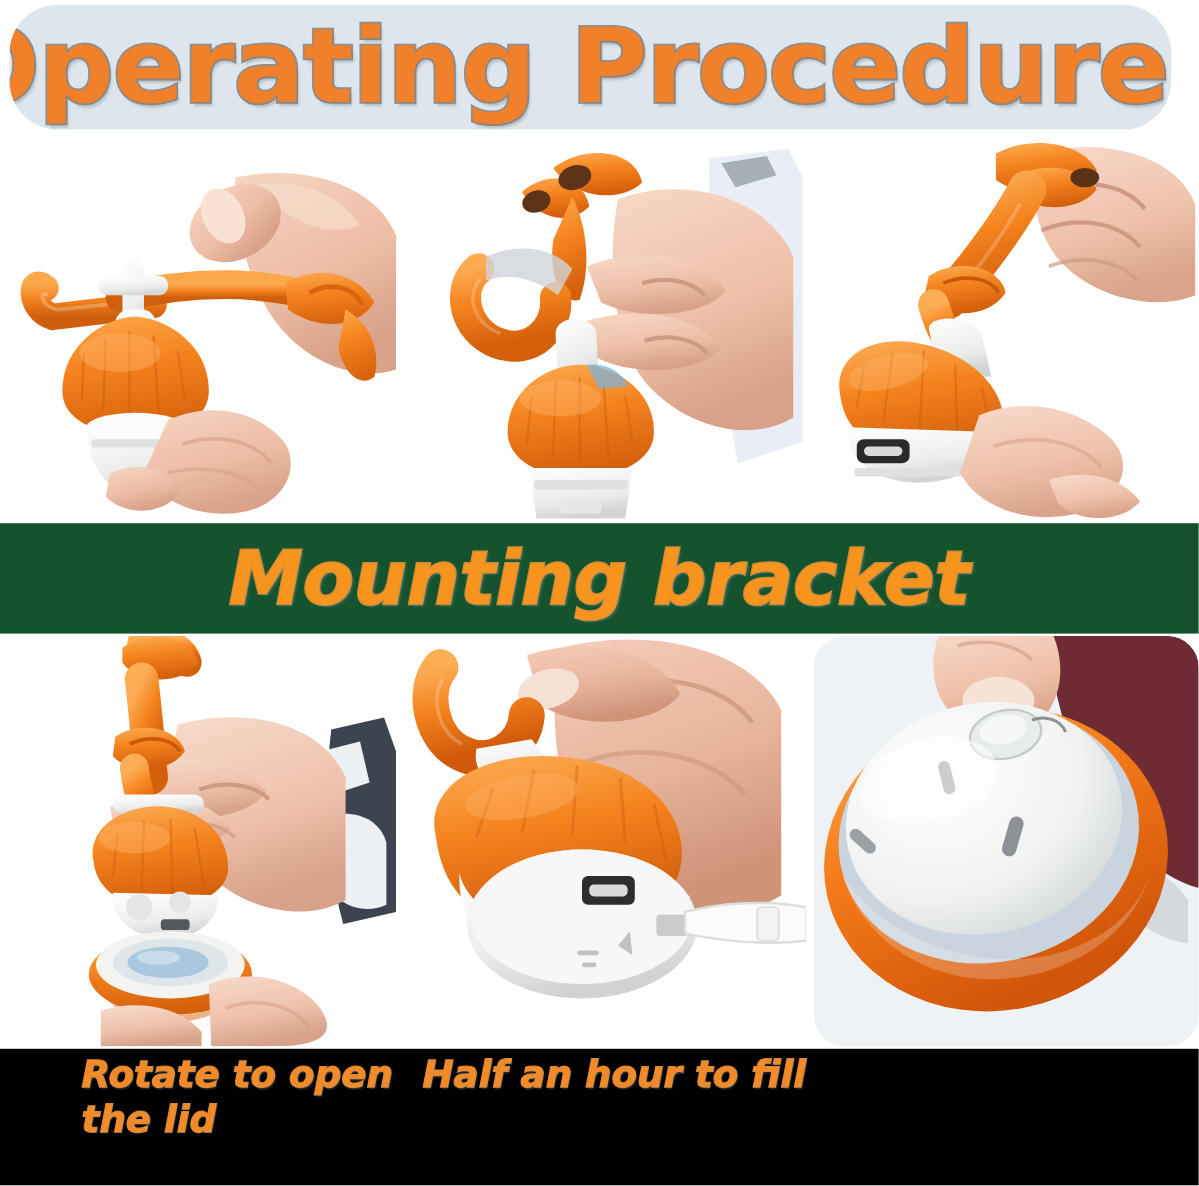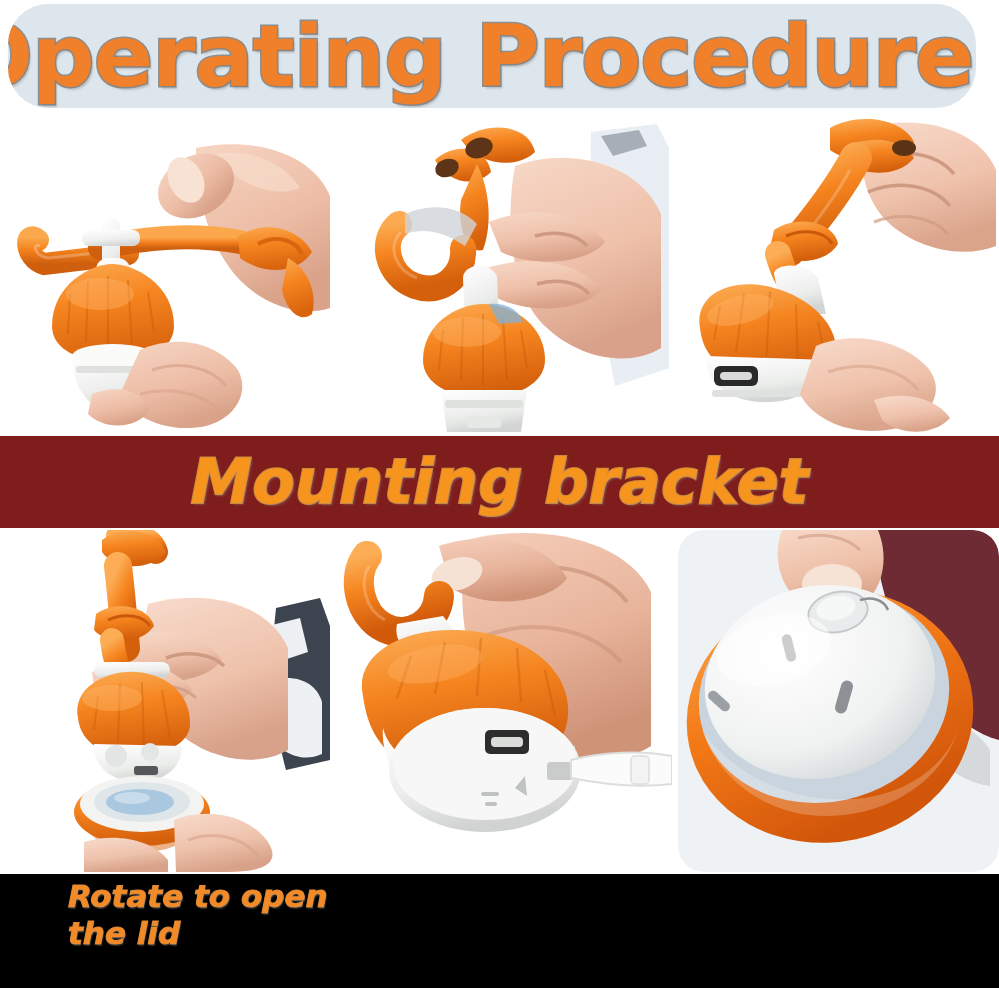--- a/index.html
+++ b/index.html
@@ -66,21 +66,21 @@
 
   .rounded-panel { border-radius: 26px; }
 
   
   .mid-banner {
     position: absolute;
     left: 0;
     top: 436px;
     width: 999px;
     height: 92px;
-    background: #7f1d1d;
+    background: #14532d;
     display: flex;
     align-items: center;
     justify-content: center;
     z-index: 4;
   }
   .mid-text {
     font-family: "DejaVu Sans", sans-serif;
     font-weight: bold;
     font-style: italic;
     font-size: 62px;
@@ -512,13 +512,16 @@
       </g>
     </svg>
   </div>
 </div>
 
 <div class="caption-row">
   <div class="caption-cell cap1">
     <p class="caption-text">Rotate to open
 the lid</p>
   </div>
+  <div class="caption-cell cap2">
+    <p class="caption-text">Half an hour to fill</p>
+  </div>
 </div>
 
 </body></html>

